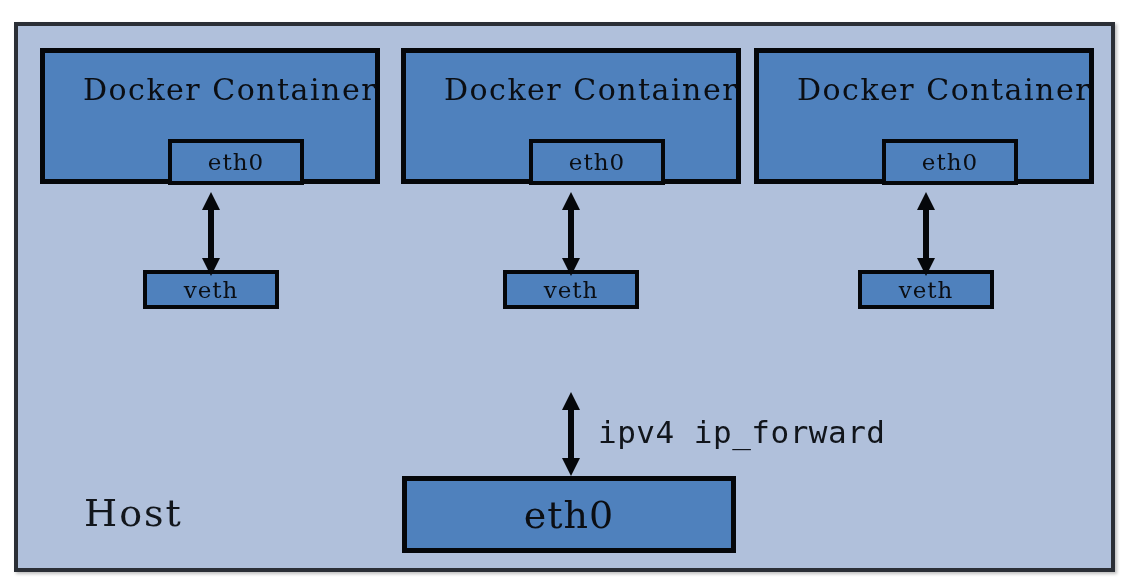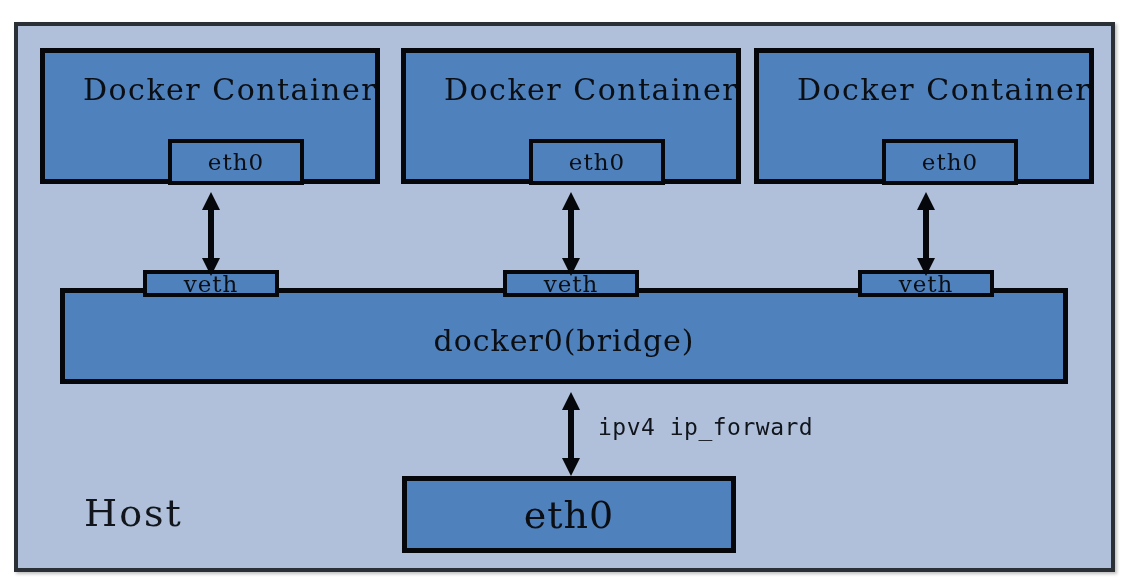--- a/index.html
+++ b/index.html
@@ -82,21 +82,21 @@
     align-items: center;
     justify-content: center;
     font-size: 23px;
     letter-spacing: 1px;
     color: #0b0e13;
     font-family: "DejaVu Serif", "Liberation Serif", serif;
   }
 
   .veth-box {
     width: 136px;
-    height: 27px;
+    height: 39px;
     display: flex;
     align-items: center;
     justify-content: center;
     font-size: 23px;
     letter-spacing: 1px;
     border: 4px solid #05070a;
     z-index: 6;
   }
 
   .bridge-box {
@@ -134,21 +134,21 @@
   
   .arrow-v {
     position: absolute;
     width: 22px;
     z-index: 8;
   }
   .arrow-v svg { display: block; }
 
   .fwd-label {
     position: absolute;
-    font-size: 23px;
+    font-size: 31px;
     letter-spacing: 0.5px;
     color: #11151b;
     font-family: "DejaVu Sans Mono", "Liberation Mono", monospace;
     white-space: nowrap;
   }
 </style>
 </head>
 <body>
 
 <div id="canvas">
@@ -189,23 +189,20 @@
     </div>
 
     <div class="arrow-v" style="left:897px; top:166px; height:84px;">
       <svg width="22" height="84" viewBox="0 0 22 84">
         <line x1="11" y1="10" x2="11" y2="74" stroke="#05070a" stroke-width="6"></line>
         <polygon points="11,0 2,18 20,18" fill="#05070a"></polygon>
         <polygon points="11,84 2,66 20,66" fill="#05070a"></polygon>
       </svg>
     </div>
 
-    <div class="node bridge-box" style="left:42px; top:262px;">
-      <div class="bridge-label">docker0(bridge)</div>
-    </div>
 
     <div class="node veth-box" style="left:125px; top:244px;">veth</div>
 
     <div class="node veth-box" style="left:485px; top:244px;">veth</div>
 
     <div class="node veth-box" style="left:840px; top:244px;">veth</div>
 
     <div class="arrow-v" style="left:542px; top:366px; height:84px;">
       <svg width="22" height="84" viewBox="0 0 22 84">
         <line x1="11" y1="10" x2="11" y2="74" stroke="#05070a" stroke-width="6"></line>

